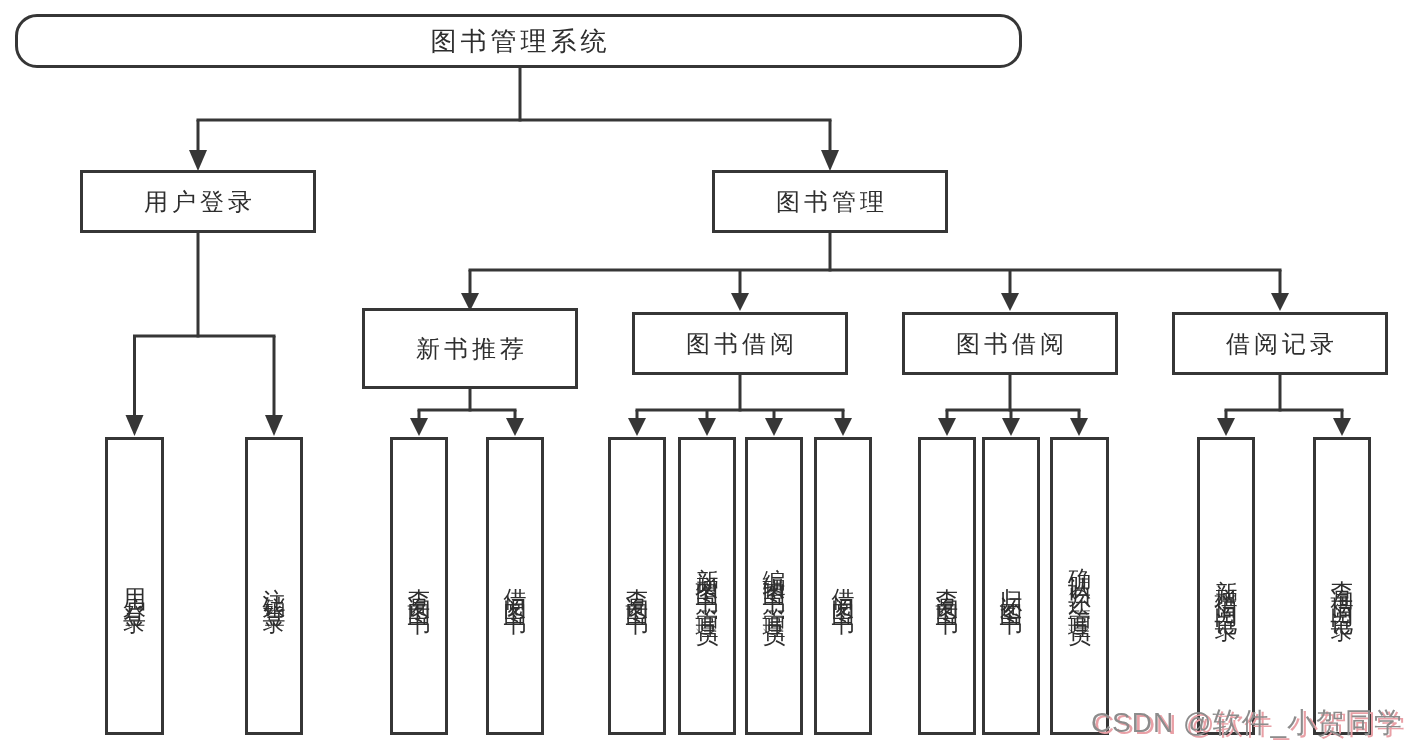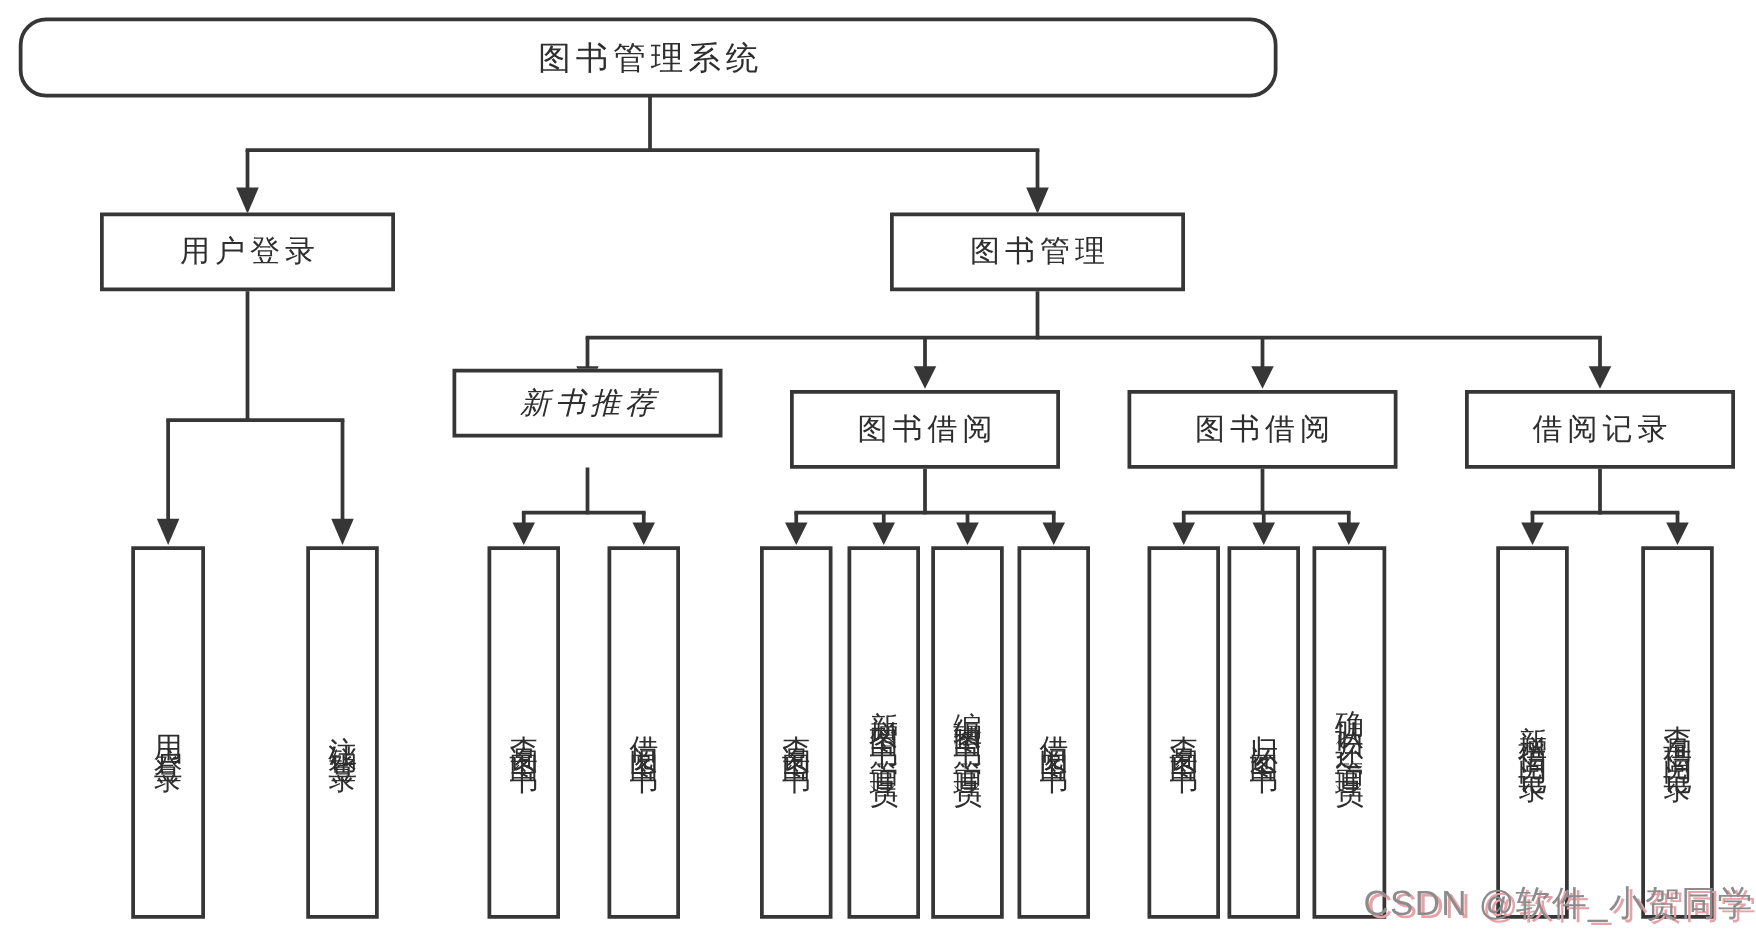--- a/index.html
+++ b/index.html
@@ -38,26 +38,26 @@
   .node.root .hlabel { font-size: 26px; }
   .node.leaf .vlabel {
     writing-mode: vertical-rl;
     text-orientation: mixed;
     font-size: 23px;
     letter-spacing: 8px;
     line-height: 1;
     white-space: nowrap;
   }
   
-  .n-root  { left: 15px;  top: 14px;  width: 1007px; height: 64px; border-radius: 22px; }
+  .n-root  { left: 15px;  top: 14px;  width: 1007px; height: 54px; border-radius: 22px; }
   
   .n-l2a   { left: 80px;  top: 170px; width: 236px;  height: 63px; }
   .n-l2b   { left: 712px; top: 170px; width: 236px;  height: 63px; text-align: center; }
   
-  .n-l3a   { left: 362px;  top: 295px; width: 216px; height: 55px; font-style: italic; }
+  .n-l3a   { left: 362px;  top: 308px; width: 216px; height: 81px; }
   .n-l3b   { left: 632px;  top: 312px; width: 216px; height: 63px; align-items: center; }
   .n-l3c   { left: 902px;  top: 312px; width: 216px; height: 63px; }
   .n-l3d   { left: 1172px; top: 312px; width: 216px; height: 63px; }
   
   .leaf    { top: 437px; height: 298px; }
   .n-ul1   { left: 105px;  width: 59px; }
   .n-ul2   { left: 245px;  width: 58px; }
   .n-nb1   { left: 390px;  width: 58px; }
   .n-nb2   { left: 486px;  width: 58px; }
   .n-bb1   { left: 608px;  width: 58px; }

